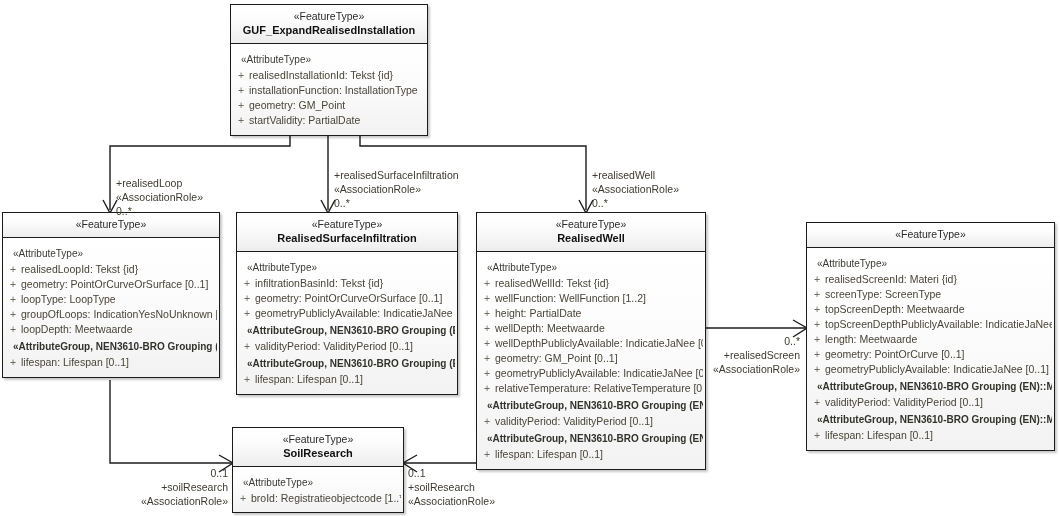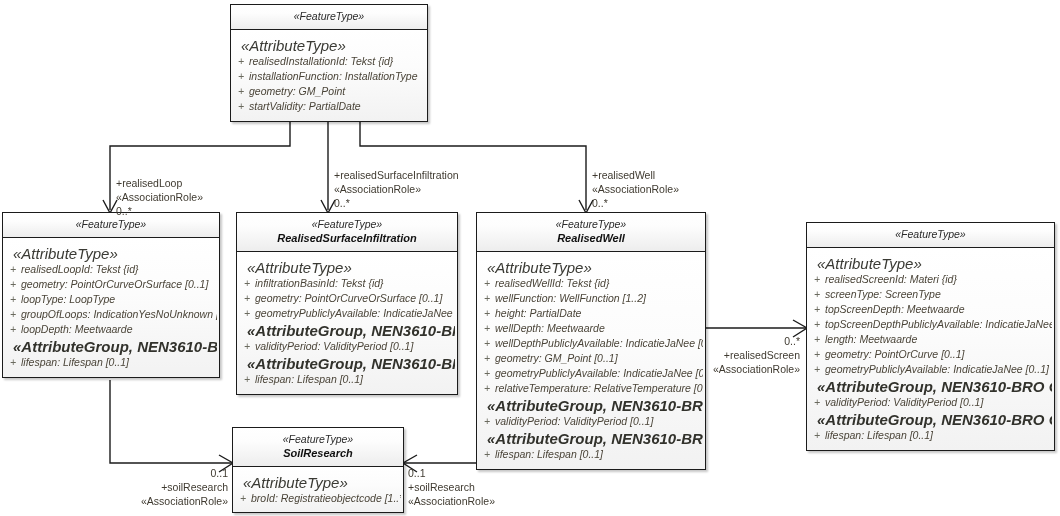--- a/index.html
+++ b/index.html
@@ -27,21 +27,20 @@
     pointer-events: none;
   }
 
   
   .uml-class {
     position: absolute;
     box-sizing: border-box;
     border: 1.6px solid #1b1b1b;
     background: #f97316;
     box-shadow: 2px 2px 2px rgba(0,0,0,0.22);
-    font-style: italic;
   }
   .uml-header {
     box-sizing: border-box;
     border-bottom: 1.6px solid #1b1b1b;
     background: linear-gradient(to bottom, #ffffff 0%, #fdfdfd 35%, #ededed 100%);
     text-align: center;
     padding: 5px 4px 6px 4px;
   }
   .stereo {
     font-size: 10.5px;
@@ -54,21 +53,21 @@
     font-weight: bold;
     color: #111111;
     line-height: 14px;
     white-space: nowrap;
   }
   .uml-body {
     background: linear-gradient(to bottom, #ffffff 0%, #fcfcfc 40%, #f2f2f2 100%);
     padding: 6px 2px 7px 2px;
   }
   .grp {
-    font-size: 15px;
+    font-size: 10px;
     color: #3a3a34;
     line-height: 15px;
     padding: 2px 3px 1px 8px;
     white-space: nowrap;
     overflow: hidden;
     font-weight: normal;
   }
   .grp.bold { font-weight: bold; color: #32322c; }
   .attr {
     font-size: 10.5px;
@@ -123,20 +122,21 @@
       <path d="M 219,455 L 233,463 L 219,472"></path>
 
       <path d="M 586,440 L 586,463 L 404,463"></path>
       <path d="M 417,455 L 403,463 L 417,472"></path>
     </g>
   </svg>
 
   <div class="uml-class" style="left:230px; top:4px; width:198px;">
     <div class="uml-header">
       <div class="stereo">«FeatureType»</div>
+      <div class="cls-name">GUF_ExpandRealisedInstallation</div>
     </div>
     <div class="uml-body">
       <div class="grp">«AttributeType»</div>
       <div class="attr">
         <span class="vis">+</span>
         <span class="sig">realisedInstallationId: Tekst {id}</span>
       </div>
       <div class="attr">
         <span class="vis">+</span>
         <span class="sig">installationFunction: InstallationType</span>

